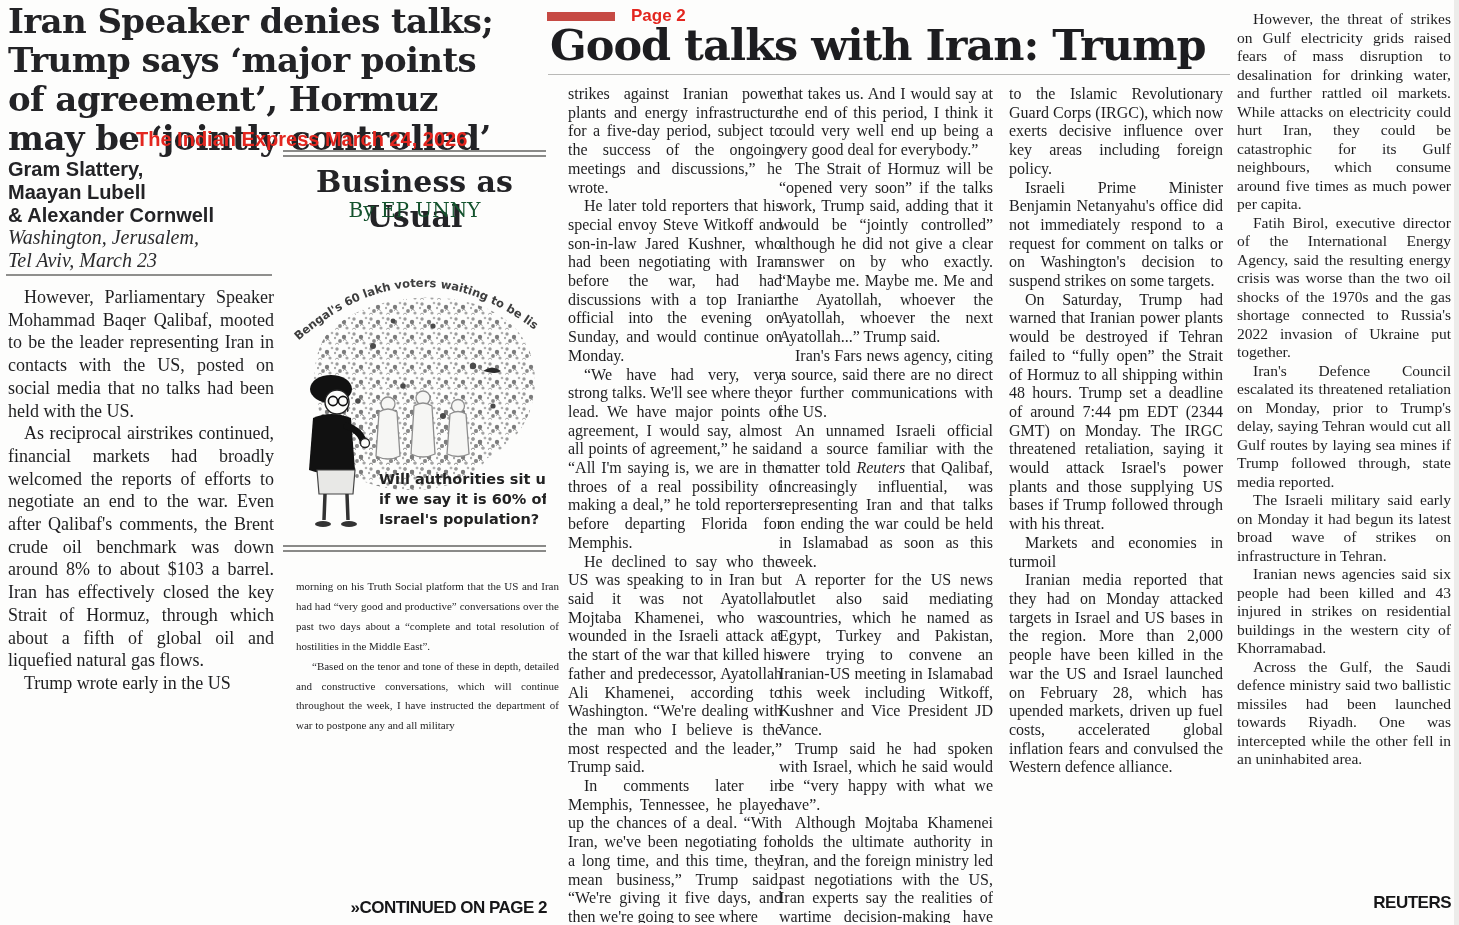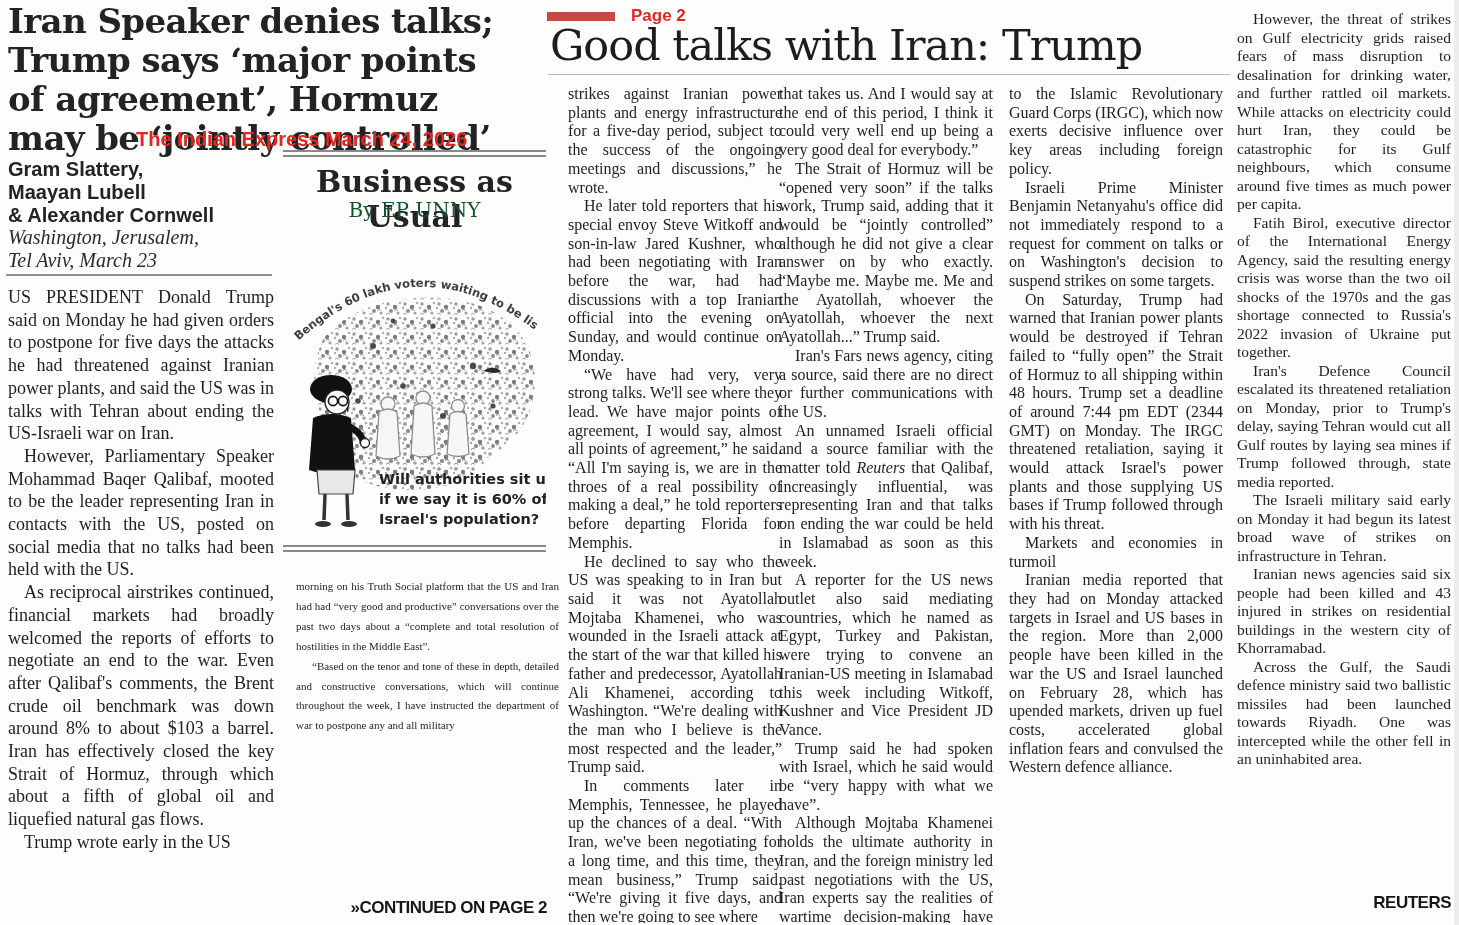--- a/index.html
+++ b/index.html
@@ -62,21 +62,21 @@
     letter-spacing:-0.5px; color:#161618;
   }
   
   .page2-marker { position:absolute; left:547px; top:6px;
                   font-family:"Liberation Sans", sans-serif; }
   .page2-bar { display:inline-block; width:68px; height:9px; vertical-align:middle; }
   .page2-label { display:inline-block; margin-left:16px; vertical-align:middle;
                  font-weight:700; font-size:17px; }
   .main-headline {
     position:absolute; left:550px; top:22px; width:700px;
-    font-family:"DejaVu Serif", serif; font-weight:400;
+    font-family:"DejaVu Serif", serif; font-weight:700;
     font-size:43px; line-height:46px; letter-spacing:-1px; color:#1d1d20;
   }
   .main-headline-rule { position:absolute; left:548px; top:74px; width:682px;
                         border-top:1.5px solid #b9b9b7; }
   #col3 { left:552px; top:85px;  width:214px; height:838px; font-size:16px; line-height:18.7px;margin-left:16px; }
   #col4 { left:779px; top:85px;  width:214px; height:838px; font-size:16px; line-height:18.7px; }
   #col5 { left:1009px; top:85px; width:214px; height:838px; font-size:16px; line-height:18.7px; }
   #col6 { left:1237px; top:10px; width:214px; height:880px; font-size:15.5px; line-height:18.5px; }
   .credit {
     position:absolute; left:1237px; top:893px; width:214px; text-align:right;
@@ -101,21 +101,20 @@
     <div>Maayan Lubell</div>
     <div>&amp; Alexander Cornwell</div>
   </div>
   <div class="dateline">
     <div>Washington, Jerusalem,</div>
     <div>Tel Aviv, March 23</div>
   </div>
   <div class="byline-rule"></div>
 
   <div class="col" id="col1">
-    <p>US PRESIDENT Donald Trump said on Monday he had given orders to postpone for five days the attacks he had threatened against Iranian power plants, and said the US was in talks with Tehran about ending the US-Israeli war on Iran.</p>
     <p class="ind">However, Parliamentary Speaker Mohammad Baqer Qalibaf, mooted to be the leader representing Iran in contacts with the US, posted on social media that no talks had been held with the US.</p>
     <p class="ind">As reciprocal airstrikes continued, financial markets had broadly welcomed the reports of efforts to negotiate an end to the war. Even after Qalibaf's comments, the Brent crude oil benchmark was down around 8% to about $103 a barrel. Iran has effectively closed the key Strait of Hormuz, through which about a fifth of global oil and liquefied natural gas flows.</p>
     <p class="ind">Trump wrote early in the US</p>
   </div>
 
   <div class="double-rule" id="rule-cartoon-top"></div>
   <div class="cartoon-title">Business as Usual</div>
   <div class="cartoon-byline">By EP UNNY</div>
 
   <div class="cartoon-art">

